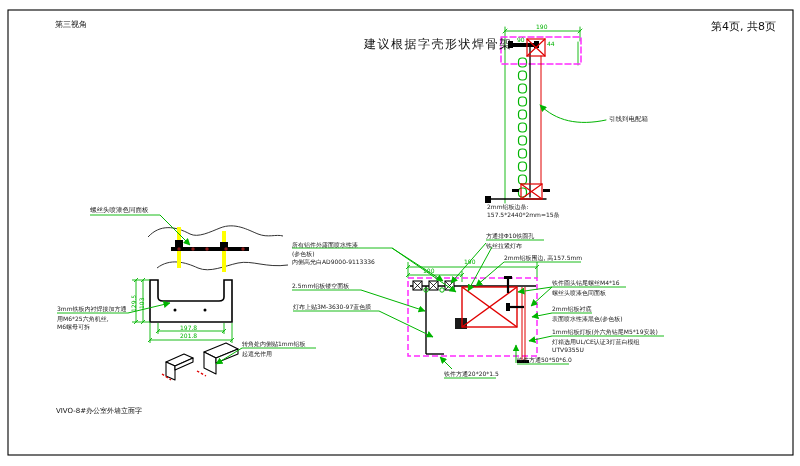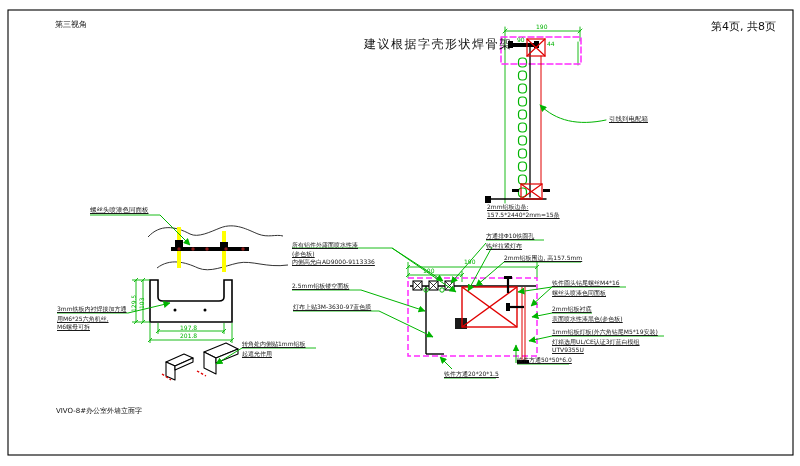--- a/index.html
+++ b/index.html
@@ -1,19 +1,19 @@
 <!DOCTYPE html>
 <html><head>
 <meta charset="utf-8">
 <style>
   html,body{margin:0;padding:0;background:#e8e8e8;}
   .canvas{position:relative;width:800px;height:466px;background:#ffffff;
           font-family:"DejaVu Sans","Liberation Sans",sans-serif;overflow:hidden;}
   svg.linework{position:absolute;left:0;top:0;width:800px;height:466px;}
-  .lbl{position:absolute;color:#1a1a1a;font-size:6.5px;line-height:8.5px;white-space:nowrap;text-decoration:underline;}
+  .lbl{position:absolute;color:#1a1a1a;font-size:6.5px;line-height:8.5px;white-space:nowrap;}
   .sm{font-size:6px;line-height:8px;}
   .dim{position:absolute;color:#00b400;font-size:6px;line-height:7px;white-space:nowrap;}
   .rot{transform:rotate(-90deg);transform-origin:0 0;}
   .title{position:absolute;color:#111;font-size:12px;letter-spacing:1.5px;white-space:nowrap;}
   .corner-txt{position:absolute;color:#111;font-size:8px;white-space:nowrap;}
   .pagenum{position:absolute;color:#111;font-size:11px;white-space:nowrap;text-align:center;}
   .footer{position:absolute;color:#111;font-size:7px;white-space:nowrap;}
 </style>
 </head>
 <body>

